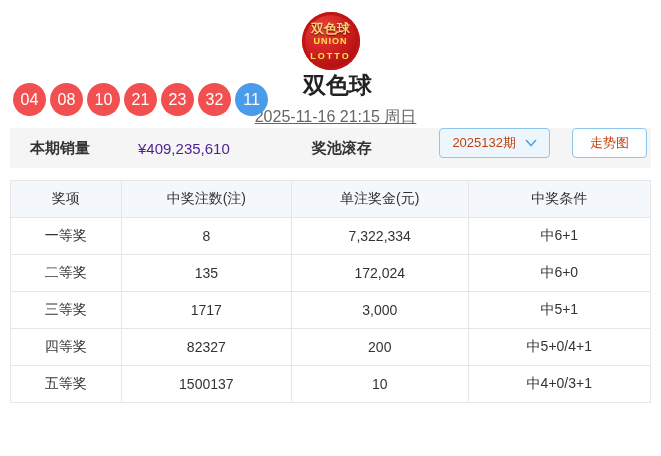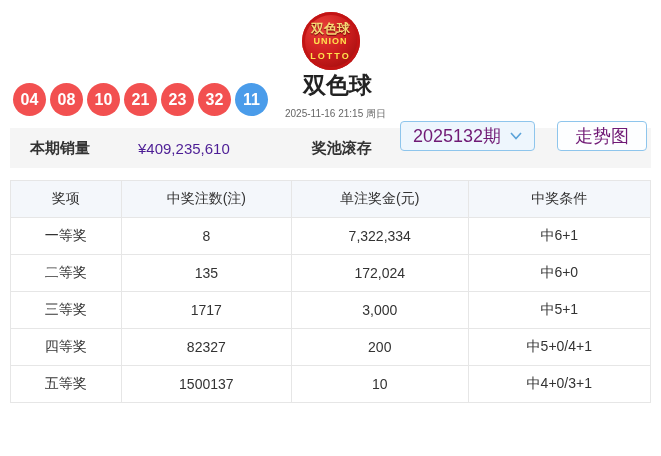--- a/index.html
+++ b/index.html
@@ -12,34 +12,34 @@
   .logo{
     width:58px;height:58px;border-radius:50%;flex:0 0 58px;
     background:radial-gradient(circle at 35% 28%,#e8403a 0%,#cf1f1f 45%,#8e0606 100%);
     box-shadow:inset 0 0 0 3px #c21414;
     display:flex;flex-direction:column;align-items:center;justify-content:center;line-height:1;
   }
   .logo .l1{color:#f7d774;font-size:13px;font-weight:bold;text-shadow:0 1px 1px #600;}
   .logo .l2{color:#ffe14d;font-size:9px;font-weight:bold;margin-top:2px;letter-spacing:1px;}
   .logo .l3{color:#ffe14d;font-size:9px;font-weight:bold;margin-top:6px;letter-spacing:2px;}
   .title{font-size:23px;font-weight:bold;color:#222;margin-left:14px;}
-  .datetime{font-size:10px;color:#666;margin-left:10px;margin-top:6px;}
+  .datetime{font-size:16px;color:#666;margin-left:10px;margin-top:6px;text-decoration:underline;}
   .header-buttons{margin-left:auto;display:flex;gap:22px;align-items:center;}
   .btn{
     height:30px;box-sizing:border-box;border:1px solid #8ec5ec;border-radius:4px;
-    color:#701a75;font-size:18px;display:flex;align-items:center;cursor:pointer;
+    color:#c2410c;font-size:13px;display:flex;align-items:center;cursor:pointer;
     font-family:inherit;
   }
   .btn.period{background:#eef6fd;padding:0 12px;gap:9px;min-width:108px;justify-content:center;}
   .btn.trend{background:#fdfeff;padding:0 17px;}
   .chev{width:12px;height:8px;display:inline-block;}
   
   .balls{display:flex;gap:4px;padding:13px 0 0 13px;}
   .ball{
-    width:33px;height:33px;border-radius:50%;color:#fff;font-size:16px;font-weight:bold;
+    width:33px;height:33px;border-radius:50%;color:#fff;font-size:16px;font-weight:normal;
     display:inline-flex;align-items:center;justify-content:center;
   }
   
   .sales-bar{
     margin:12px 10px 0 10px;background:#f5f5f5;height:40px;
     display:flex;align-items:center;padding-left:20px;box-sizing:border-box;font-size:15px;gap:40px;
   }
   .sales-label{font-weight:bold;color:#333;}
   .sales-value{color:#4c1d95;margin-left:8px;margin-right:42px;}
   

